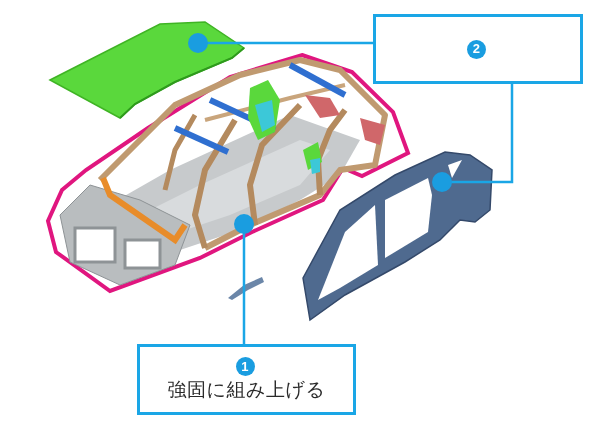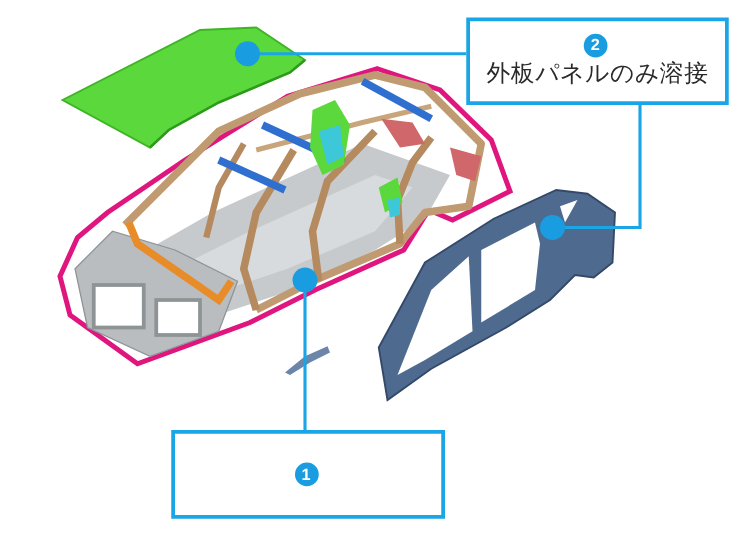--- a/index.html
+++ b/index.html
@@ -84,24 +84,24 @@
     <circle cx="198" cy="43" r="10" fill="#1a9de0"></circle>
     <circle cx="442" cy="182" r="10" fill="#1a9de0"></circle>
     <circle cx="244" cy="224" r="10" fill="#1a9de0"></circle>
   </svg>
 
   
   <div class="callout" id="callout-2">
     <div class="line">
       <span class="num">2</span>
     </div>
-    <div class="line">
-      <span>外板パネルのみ溶接</span>
-    </div>
   </div>
 
   
   <div class="callout" id="callout-1">
     <div class="line">
       <span class="num">1</span>
     </div>
+    <div class="line">
+      <span>強固に組み上げる</span>
+    </div>
   </div>
 </div>
 
 </body></html>

